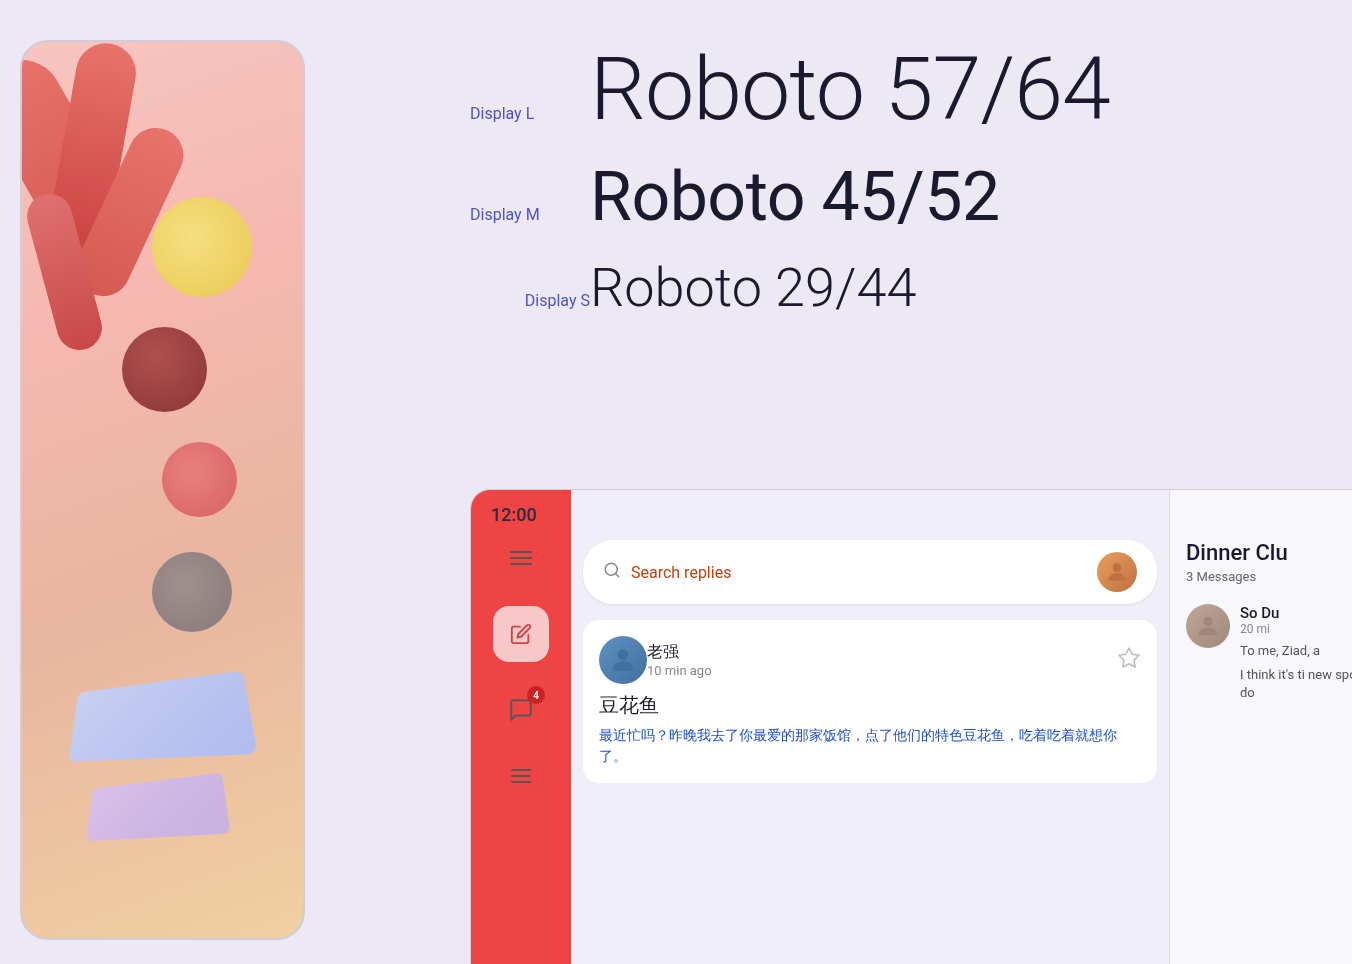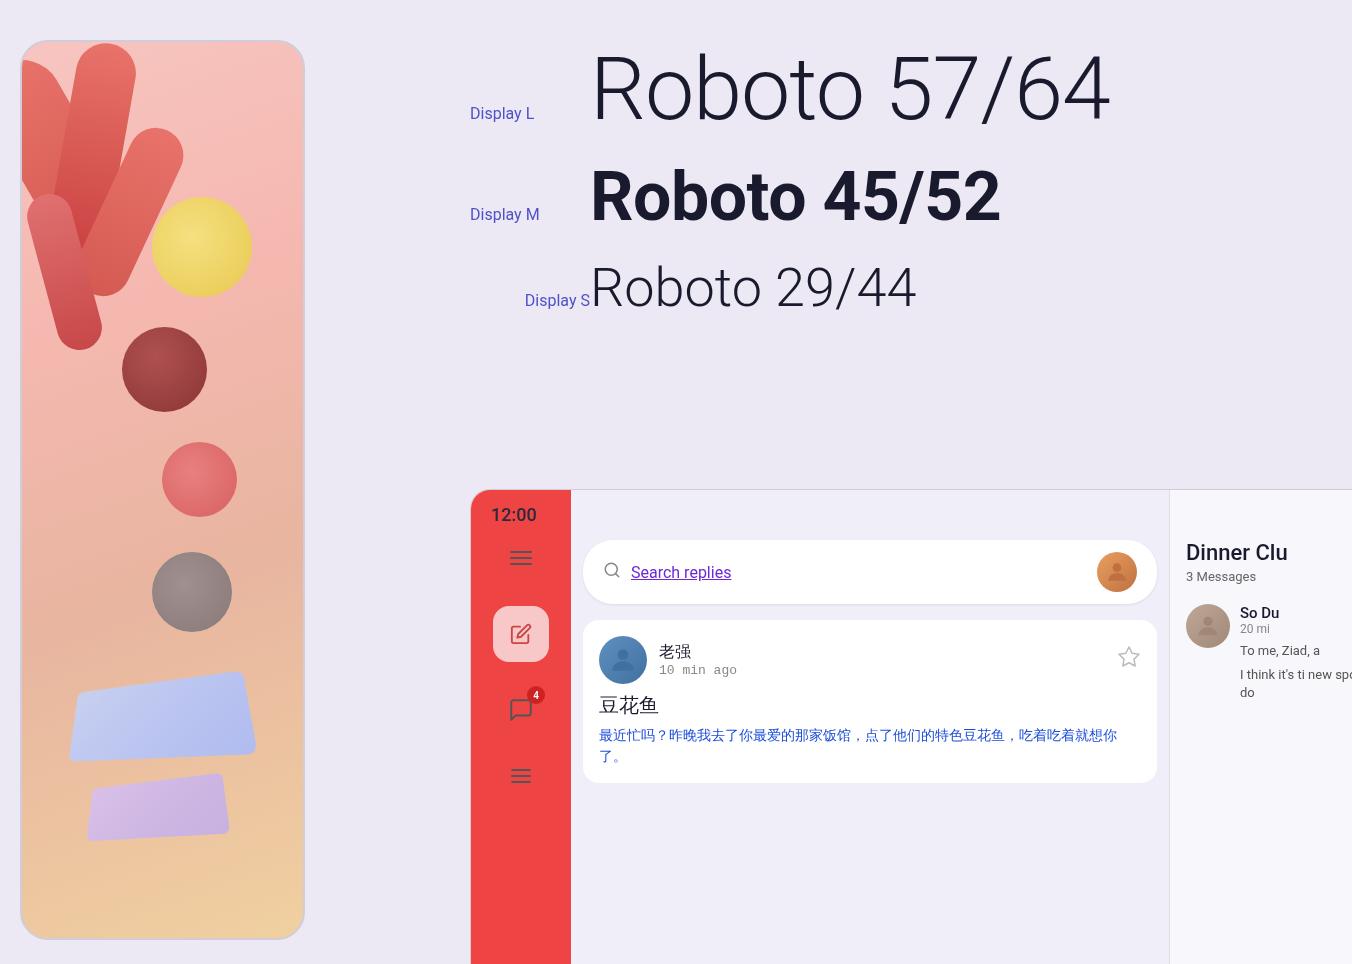--- a/index.html
+++ b/index.html
@@ -177,21 +177,21 @@
     .type-display-l {
       font-size: 88px;
       font-weight: 300;
       color: #1a1a2e;
       line-height: 1;
       letter-spacing: -1px;
     }
 
     .type-display-m {
       font-size: 68px;
-      font-weight: 700;
+      font-weight: 400;
       color: #1a1a2e;
       line-height: 1;
       letter-spacing: -0.5px;
     }
 
     .type-display-s {
       font-size: 54px;
       font-weight: 300;
       color: #1a1a2e;
       line-height: 1;
@@ -300,24 +300,23 @@
       margin-bottom: 16px;
       box-shadow: 0 1px 3px rgba(0,0,0,0.08);
     }
 
     .search-icon {
       color: #888;
       font-size: 18px;
     }
 
     .search-text {
-      color: #6d28d9;
+      color: #c2410c;
       font-size: 16px;
       flex: 1;
-      text-decoration: underline;
     }
 
     .avatar-small {
       width: 40px;
       height: 40px;
       border-radius: 50%;
       background: linear-gradient(135deg, #e8a060, #c07040);
       overflow: hidden;
       display: flex;
       align-items: center;
@@ -327,23 +326,21 @@
 
     .chat-item {
       background: white;
       border-radius: 16px;
       padding: 16px;
     }
 
     .chat-item-header {
       display: flex;
       align-items: center;
-      gap: 12px;
       margin-bottom: 8px;
-      font-family: Liberation Mono, monospace;
     }
 
     .chat-avatar {
       width: 48px;
       height: 48px;
       border-radius: 50%;
       background: linear-gradient(135deg, #6090c0, #4070a0);
       overflow: hidden;
       display: flex;
       align-items: center;

